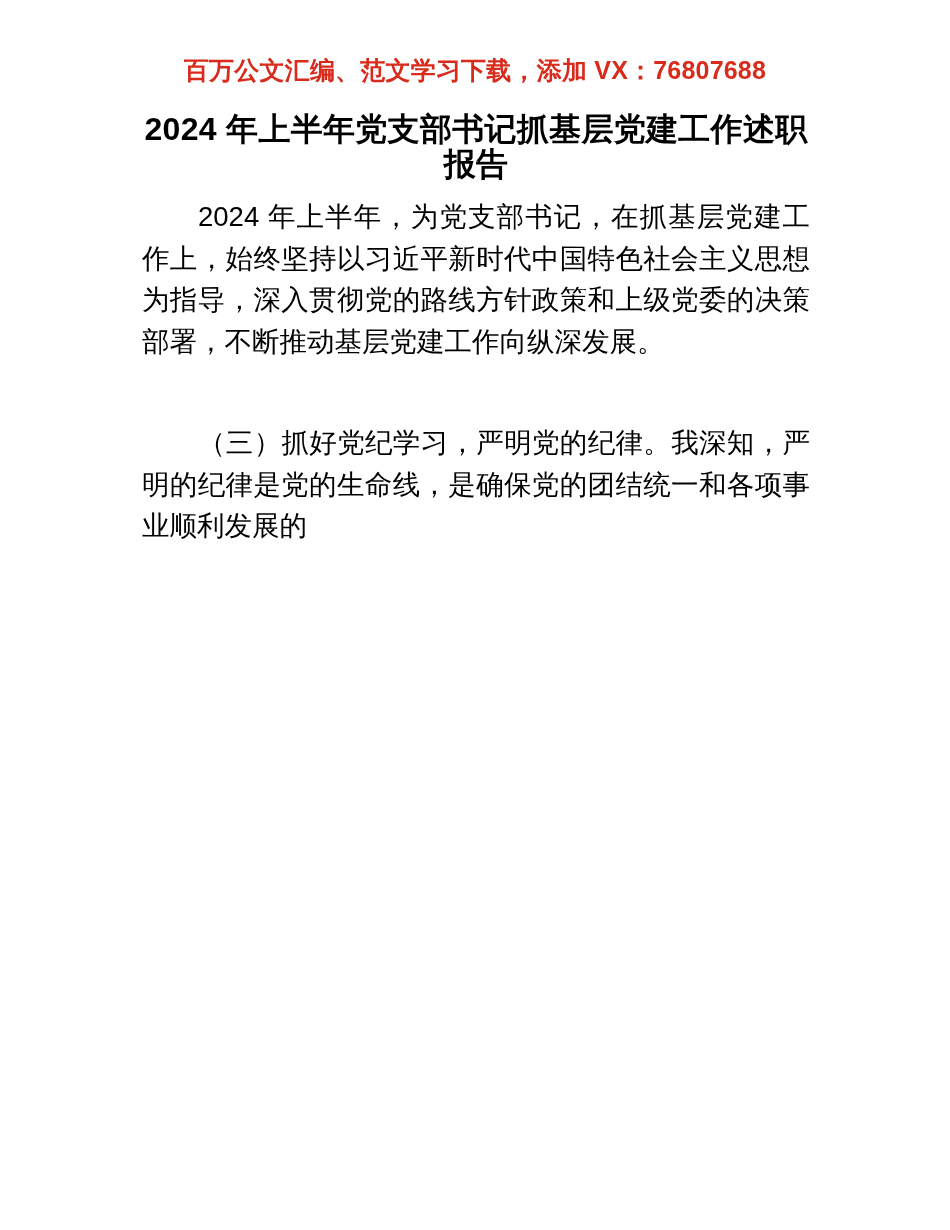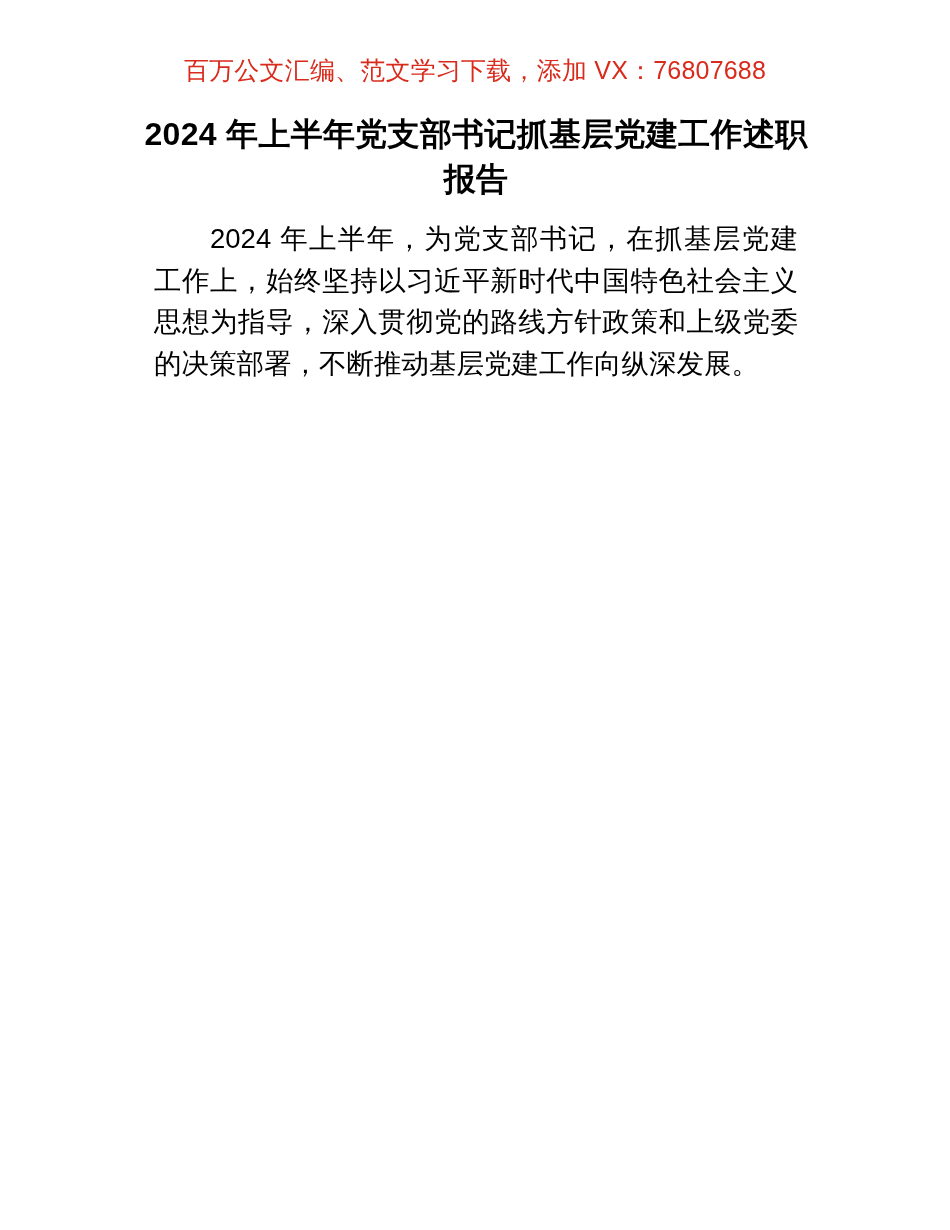--- a/index.html
+++ b/index.html
@@ -24,52 +24,52 @@
   }
 
   
   .promo-header {
     position: absolute;
     top: 54px;
     left: 0;
     width: 950px;
     text-align: center;
     font-size: 25px;
-    font-weight: 400;
+    font-weight: 700;
     letter-spacing: 0.2px;
     color: #d92b1c;
     white-space: nowrap;
   }
 
   
   .doc {
     position: absolute;
     left: 138px;
     top: 112px;
     width: 676px;
   }
 
   .doc-title {
     font-size: 32px;
     font-weight: 700;
-    line-height: 45px;
+    line-height: 35px;
     text-align: center;
     color: #000000;
     letter-spacing: 0.3px;
     margin: 0 0 14px 0;
   }
 
   .para {
     font-size: 27.5px;
     line-height: 41.5px;
     color: #000000;
     text-align: justify;
     text-justify: inter-ideograph;
     text-align-last: left;
-    margin: 16px;
+    margin: 4px;
     letter-spacing: 0px;
     word-break: break-all;
   }
 
   .para.indent {
     text-indent: 56px;
   }
 
   .para.heading {
     text-indent: 56px;
@@ -93,15 +93,16 @@
 
 
     <div class="spacer-md"></div>
 
 
     <div class="spacer-md"></div>
 
 
     <div class="spacer-md"></div>
 
+    <p class="para indent">（三）抓好党纪学习，严明党的纪律。我深知，严明的纪律是党的生命线，是确保党的团结统一和各项事业顺利发展的</p>
 
   </div>
 </div>
 
 </body></html>

